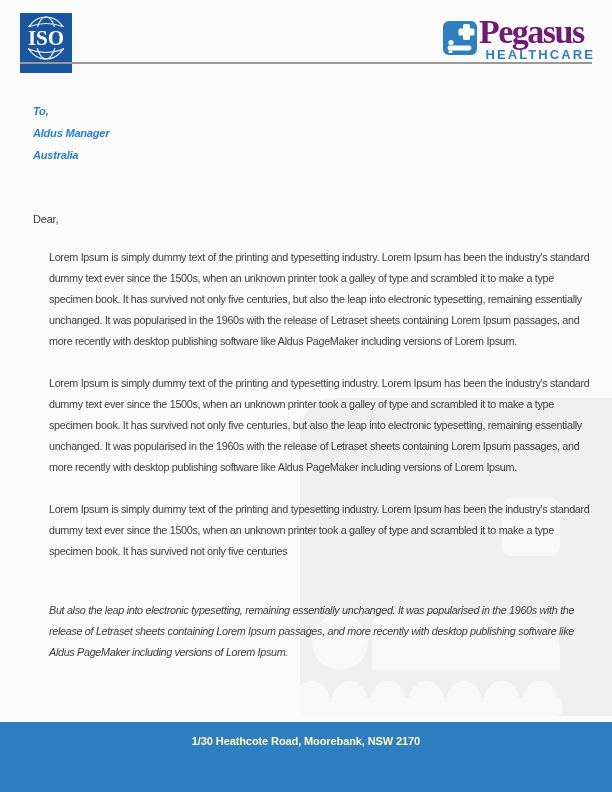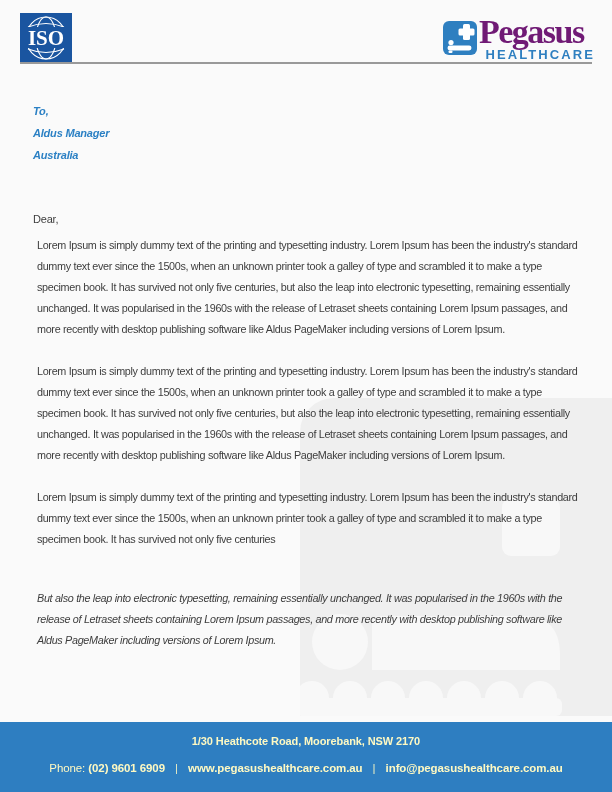--- a/index.html
+++ b/index.html
@@ -9,21 +9,21 @@
     font-family:"Liberation Sans", sans-serif;
   }
 
   
   .watermark { position:absolute; left:300px; top:398px; width:312px; height:318px; }
   .wm-bg { position:absolute; inset:0; background:#efefef; border-top-left-radius:34px; }
   .wm-svg { position:absolute; inset:0; }
 
   
   .iso-logo {
-    position:absolute; left:20px; top:13px; width:52px; height:50px;
+    position:absolute; left:20px; top:13px; width:52px; height:60px;
     background:#1a55a0;
   }
   .pegasus-icon {
     position:absolute; left:443px; top:21px; width:34px; height:34px;
   }
   .pegasus-word {
     position:absolute; left:479px; top:13px; width:118px; height:38px;
     font-family:"Liberation Serif", serif; font-weight:bold;
     font-size:34px; line-height:38px; color:#701a75; letter-spacing:-1.5px;
   }
@@ -42,21 +42,21 @@
     position:absolute; left:33px; top:100px;
     color:#2b80c4; font-weight:bold; font-size:11px; line-height:22px;
     letter-spacing:-0.2px;
     font-style:italic;
   }
   .salutation {
     position:absolute; left:33px; top:189px;
     color:#3d3d3d; font-size:11px; line-height:21px; letter-spacing:-0.2px;margin-top:20px;
   }
   .para {
-    position:absolute; left:33px; width:550px; margin:4px;
+    position:absolute; left:33px; width:550px; margin:16px;
     color:#3d3d3d; font-size:10.8px; line-height:21px; letter-spacing:-0.32px;
   }
   .para-1 { top:231px; }
   .para-2 { top:357px; }
   .para-3 { top:483px; }
   .para-4 { top:584px;font-style:italic; }
 
   
   .footer {
     position:absolute; left:0; top:722px; width:612px; height:70px;
@@ -135,23 +135,15 @@
 
   <div class="salutation">Dear,</div>
 
   <p class="para para-1">Lorem Ipsum is simply dummy text of the printing and typesetting industry. Lorem Ipsum has been the industry's standard dummy text ever since the 1500s, when an unknown printer took a galley of type and scrambled it to make a type specimen book. It has survived not only five centuries, but also the leap into electronic typesetting, remaining essentially unchanged. It was popularised in the 1960s with the release of Letraset sheets containing Lorem Ipsum passages, and more recently with desktop publishing software like Aldus PageMaker including versions of Lorem Ipsum.</p>
   <p class="para para-2">Lorem Ipsum is simply dummy text of the printing and typesetting industry. Lorem Ipsum has been the industry's standard dummy text ever since the 1500s, when an unknown printer took a galley of type and scrambled it to make a type specimen book. It has survived not only five centuries, but also the leap into electronic typesetting, remaining essentially unchanged. It was popularised in the 1960s with the release of Letraset sheets containing Lorem Ipsum passages, and more recently with desktop publishing software like Aldus PageMaker including versions of Lorem Ipsum.</p>
   <p class="para para-3">Lorem Ipsum is simply dummy text of the printing and typesetting industry. Lorem Ipsum has been the industry's standard dummy text ever since the 1500s, when an unknown printer took a galley of type and scrambled it to make a type specimen book. It has survived not only five centuries</p>
   <p class="para para-4">But also the leap into electronic typesetting, remaining essentially unchanged. It was popularised in the 1960s with the release of Letraset sheets containing Lorem Ipsum passages, and more recently with desktop publishing software like Aldus PageMaker including versions of Lorem Ipsum.</p>
 
   <div class="footer">
     <div class="footer-address">1/30 Heathcote Road, Moorebank, NSW 2170</div>
-    <div class="footer-contact">
-      <span>Phone:</span>
-      <span class="bold">(02) 9601 6909</span>
-      <span class="sep">|</span>
-      <span class="bold">www.pegasushealthcare.com.au</span>
-      <span class="sep">|</span>
-      <span class="bold">info@pegasushealthcare.com.au</span>
-    </div>
   </div>
 
 </div>
 
 </body></html>

